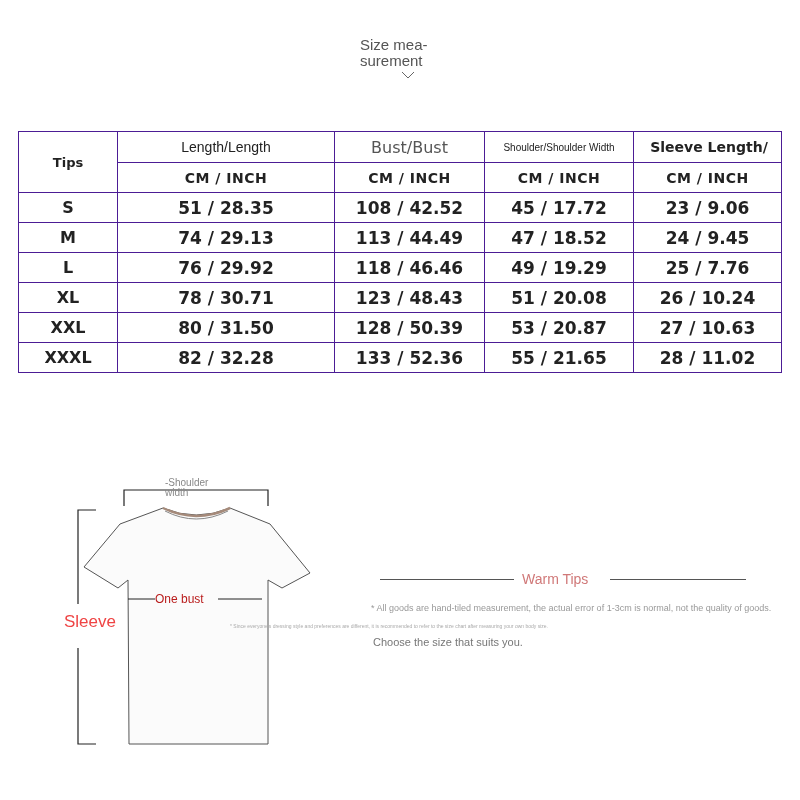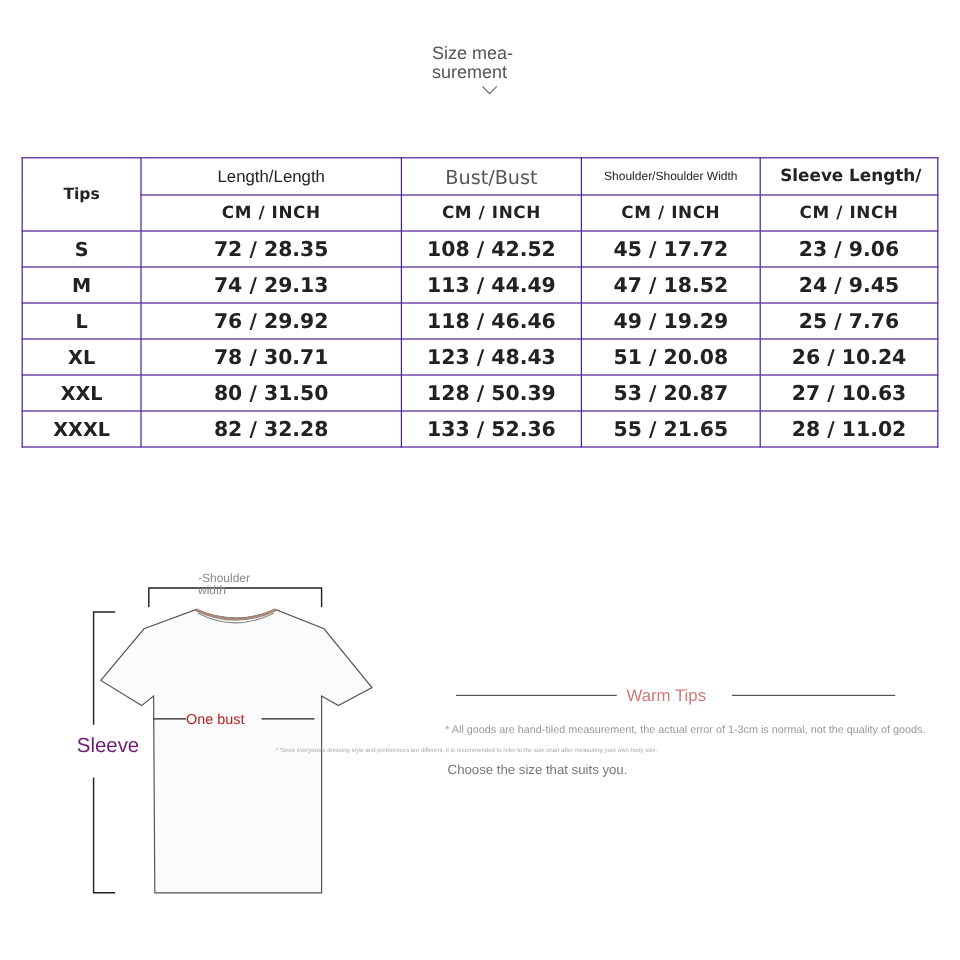--- a/index.html
+++ b/index.html
@@ -28,21 +28,21 @@
     td.size-label { font-size: 13px !important; }
     td.h-length { font-family: "Liberation Sans", sans-serif !important; font-weight: normal !important; font-size: 14px; }
     td.h-bust { font-family: Liberation Mono, monospace; font-weight: normal !important; font-size: 16px; color: #555 !important; }
     td.h-shoulder { font-family: "Liberation Sans", sans-serif !important; font-weight: normal !important; font-size: 10px; }
     td.h-sleeve { font-family: "DejaVu Sans", sans-serif; font-weight: bold; font-size: 14px; text-align: right; padding-left: 3px !important; }
     td.sz { font-size: 16px !important; }
     .shoulder-label {
       position: absolute; left: 165px; top: 478px; font-size: 10px; line-height: 10px; color: #888; width: 60px;
     }
     .sleeve-label {
-      position: absolute; left: 64px; top: 612px; font-size: 17px; color: #701a75;
+      position: absolute; left: 64px; top: 612px; font-size: 17px; color: #ef4444;
     }
     .bust-label {
       position: absolute; left: 155px; top: 592px; font-size: 12px; color: #b91c1c;
     }
     .tips-title {
       position: absolute; left: 522px; top: 571px; font-size: 14px; color: #d07878;
     }
     .tips-line { position: absolute; height: 1px; background: #555; top: 579px; }
     .tip1 { position: absolute; left: 371px; top: 603px; font-size: 9px; color: #999; white-space: nowrap; }
     .tip2 { position: absolute; left: 230px; top: 623px; font-size: 5px; color: #aaa; white-space: nowrap; }
@@ -76,21 +76,21 @@
     <td class="h-sleeve">Sleeve Length/</td>
   </tr>
   <tr class="head2">
     <td>CM / INCH</td>
     <td>CM / INCH</td>
     <td>CM / INCH</td>
     <td>CM / INCH</td>
   </tr>
   <tr class="datarow">
     <td class="sz">S</td>
-    <td>72 / 28.35</td>
+    <td>51 / 28.35</td>
     <td>108 / 42.52</td>
     <td>45 / 17.72</td>
     <td>23 / 9.06</td>
   </tr>
   <tr class="datarow">
     <td class="sz">M</td>
     <td>74 / 29.13</td>
     <td>113 / 44.49</td>
     <td>47 / 18.52</td>
     <td>24 / 9.45</td>

